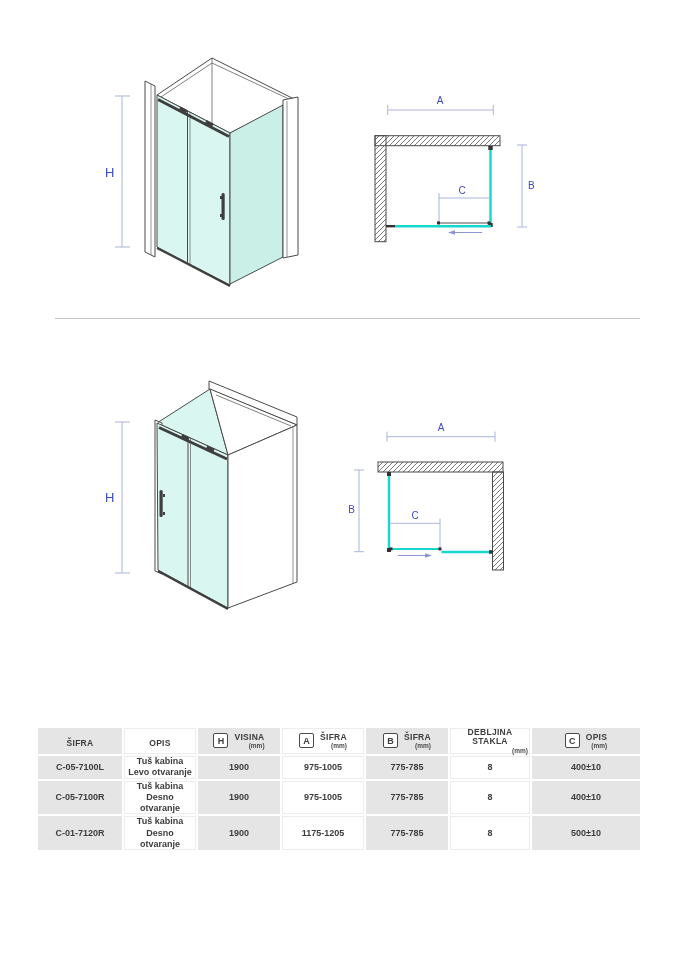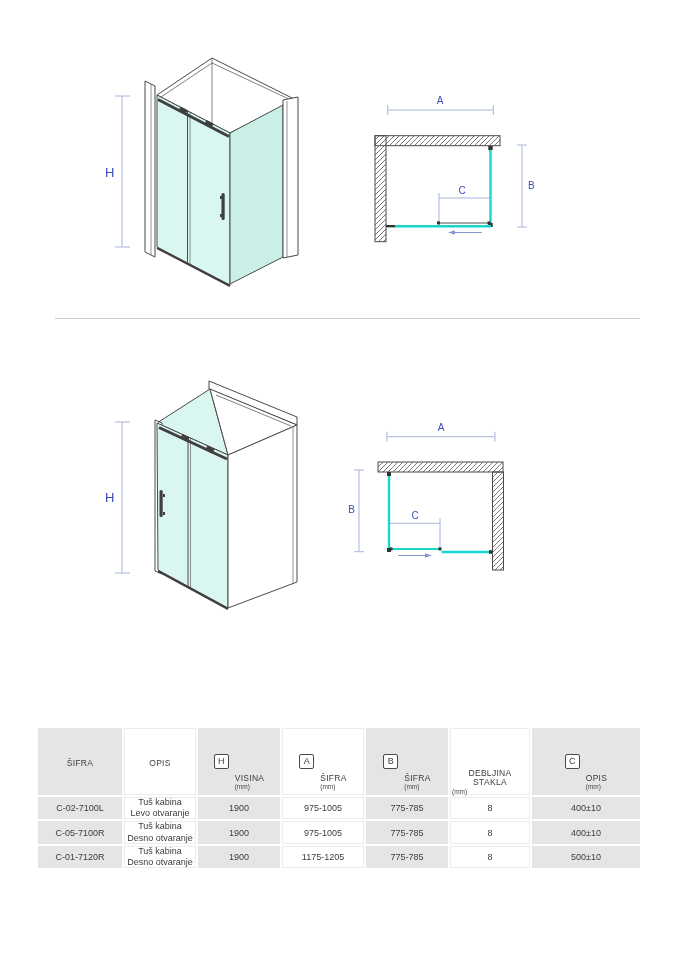--- a/index.html
+++ b/index.html
@@ -4,29 +4,29 @@
 <style>
   html,body{margin:0;padding:0;background:#fff;}
   .page{position:relative;width:678px;height:966px;background:#ffffff;overflow:hidden;
         font-family:"Liberation Sans", sans-serif;color:#3c3c3c;}
   svg text{font-family:"Liberation Sans", sans-serif;}
   .abs{position:absolute;}
   .divider{position:absolute;left:55px;top:318px;width:585px;height:1px;background:#c9c9c9;}
 
   
   .spec-table{position:absolute;left:36px;top:726px;border-collapse:separate;border-spacing:2px;}
-  .spec-table th,.spec-table td{padding:0 2px;text-align:center;vertical-align:middle;font-weight:normal;}
+  .spec-table th,.spec-table td{padding:0 2px;text-align:center;vertical-align:middle;font-weight:bold;}
   .spec-table th{height:26px;}
   .spec-table td{height:21px;font-size:9px;color:#3c3c3c;}
   .cell-gray{background:#e5e5e5;}
   .cell-white{background:#ffffff;box-shadow:inset 0 0 0 1px #ececec;}
   .hdr-label{font-size:8.5px;letter-spacing:.3px;color:#3c3c3c;line-height:1.1;}
   .hdr-unit{font-size:6.5px;color:#4a4a4a;line-height:1.1;}
   .hdr-flex{display:flex;align-items:center;justify-content:center;gap:6px;}
-  .hdr-col{display:flex;flex-direction:column;align-items:flex-start;margin-top:41px;}
+  .hdr-col{display:flex;flex-direction:column;align-items:flex-end;}
   .icon-box{width:13px;height:13px;border:1.3px solid #4a4a4a;border-radius:2px;background:#fff;
             display:flex;align-items:center;justify-content:center;font-size:9px;color:#3c3c3c;}
   .opis-cell{font-size:7.5px;line-height:1.25;margin-left:44px;}
   .w-sifra{width:84px;}.w-opis{width:72px;}.w-visina{width:82px;}.w-sirina{width:82px;}
   .w-duzina{width:82px;}.w-debljina{width:80px;}.w-ulaz{width:108px;}
 </style>
 </head>
 <body>
 
 <div class="page">
@@ -290,21 +290,21 @@
             <span class="hdr-col">
               <span class="hdr-label">OPIS</span>
               <span class="hdr-unit">(mm)</span>
             </span>
           </div>
         </th>
       </tr>
     </thead>
     <tbody>
       <tr>
-        <td class="cell-gray">C-02-7100L</td>
+        <td class="cell-gray">C-05-7100L</td>
         <td class="cell-white opis-cell">
           <div>Tuš kabina</div>
           <div>Levo otvaranje</div>
         </td>
         <td class="cell-gray">1900</td>
         <td class="cell-white">975-1005</td>
         <td class="cell-gray">775-785</td>
         <td class="cell-white">8</td>
         <td class="cell-gray">400±10</td>
       </tr>

